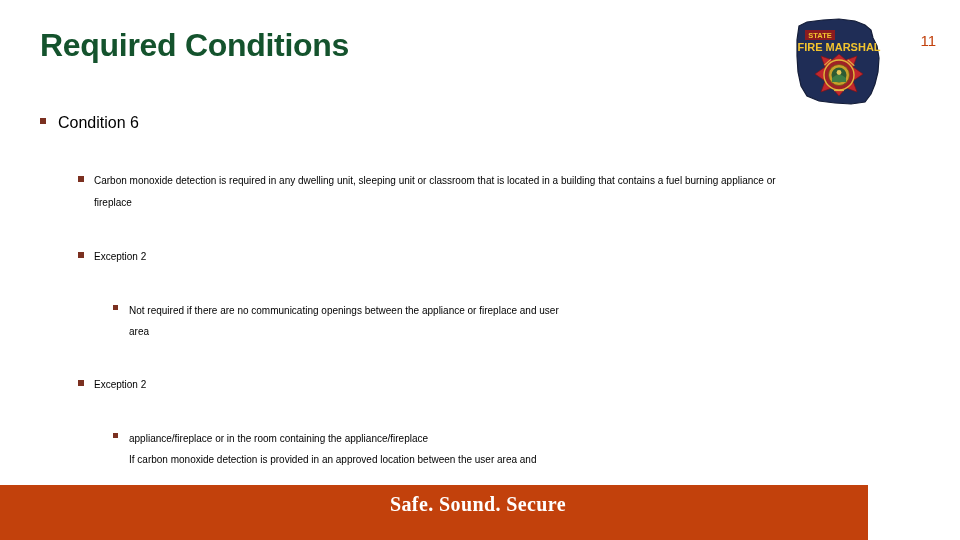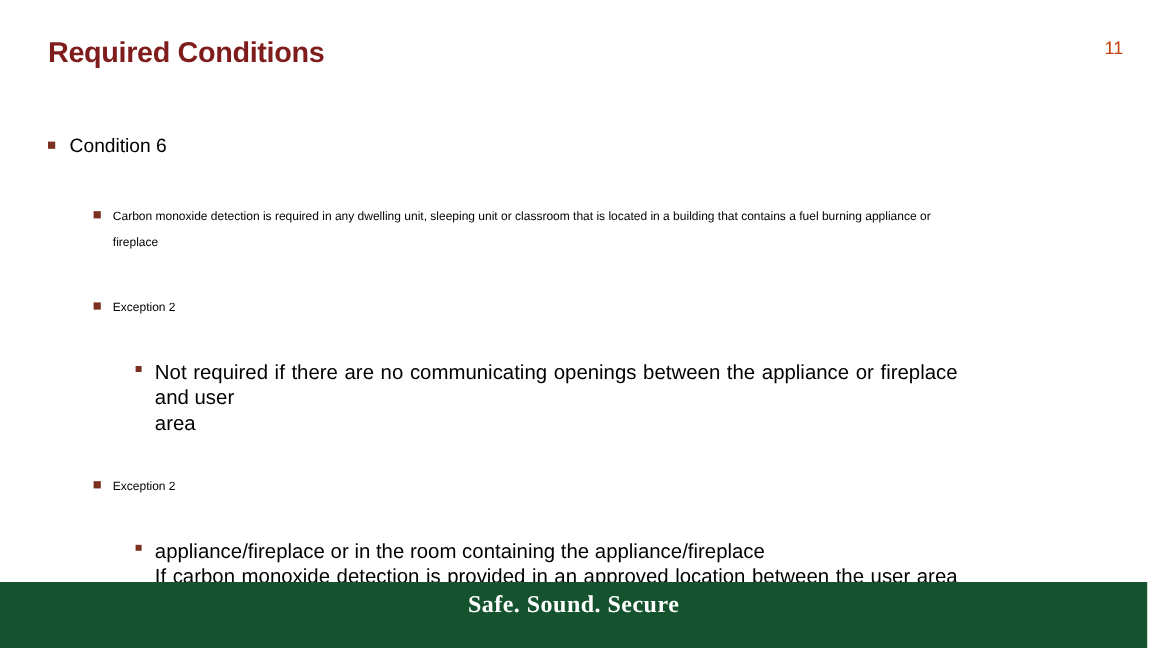--- a/index.html
+++ b/index.html
@@ -21,23 +21,23 @@
     height: 540px;
     background: #ffffff;
   }
 
   
   #slide-title {
     position: absolute;
     left: 40px;
     top: 28px;
     width: 700px;
-    font-size: 24px;
+    font-size: 32px;
     font-weight: bold;
-    color: #7f1d1d;
+    color: #14532d;
     letter-spacing: -0.3px;
     line-height: 34px;
     white-space: nowrap;
   }
 
   
   #page-number {
     position: absolute;
     right: 24px;
     top: 32px;
@@ -107,38 +107,38 @@
     line-height: 22px;
   }
 
   
   .lvl3 { margin-left: 113px; }
   .lvl3 .bullet-mark { left: 0px; top: 5px; }
   .lvl3 .bullet-mark i { width: 5px; height: 5px; }
   .lvl3 .bullet-text {
     margin-left: 16px;
     width: 669px;
-    font-size: 17px;
+    font-size: 10px;
     line-height: 21px;
     text-align: justify;
   }
   .lvl3 .bullet-text > span { display: block; }
   .gap-a       { height: 36px; }
   .gap-b       { height: 32px; }
   .gap-c       { height: 32px; }
   .gap-d       { height: 32px; }
 
   
   #footer-bar {
     position: absolute;
     left: 0;
     top: 485px;
-    width: 956px;
+    width: 868px;
     height: 55px;
-    background: #14532d;
+    background: #c2410c;
   }
   #footer-tagline {
     position: absolute;
     left: 0;
     top: 8px;
     width: 956px;
     text-align: center;
     color: #ffffff;
     font-family: "Liberation Serif", serif;
     font-weight: bold;
@@ -148,20 +148,52 @@
 </style>
 </head>
 <body>
 
 <div id="slide">
 
   <div id="slide-title">Required Conditions</div>
 
   <div id="page-number">11</div>
 
+  <div id="logo-badge">
+    <svg viewBox="0 0 92 90" xmlns="http://www.w3.org/2000/svg">
+
+      <path d="M6 10 L14 6 L30 4 L46 3 L62 5 L72 9 L78 14 L80 22 L84 30 L86 42
+               L85 56 L82 68 L78 78 L72 86 L58 88 L42 87 L26 85 L14 80 L8 70
+               L5 56 L4 40 L4 24 Z" fill="#1F2D56" stroke="#141d38" stroke-width="1.2"></path>
+
+      <rect x="12" y="14" width="30" height="10" fill="#8B1B1F"></rect>
+      <text x="27" y="22" font-family="Liberation Sans, sans-serif" font-size="7.5" font-weight="bold" fill="#F2C42E" text-anchor="middle">STATE</text>
+
+      <text x="46" y="35" font-family="Liberation Sans, sans-serif" font-size="11" font-weight="bold" fill="#F2C42E" text-anchor="middle">FIRE MARSHAL</text>
+
+      <g fill="#C1272D" stroke="#7d1418" stroke-width="0.7">
+        <path d="M46 38
+                 L53 44 L64 40 L60 51 L70 58 L60 65 L64 76 L53 72 L46 80
+                 L39 72 L28 76 L32 65 L22 58 L32 51 L28 40 L39 44 Z"></path>
+      </g>
+
+      <circle cx="46" cy="59" r="15" fill="#9e2126" stroke="#E0B83C" stroke-width="1.4"></circle>
+      <circle cx="46" cy="59" r="10.5" fill="#C8A02A" stroke="#6d5514" stroke-width="0.8"></circle>
+
+      <circle cx="46" cy="59" r="7.5" fill="#2E5B33"></circle>
+      <path d="M39 62 q7 -7 14 0 l0 4 l-14 0 Z" fill="#3E7D44"></path>
+      <circle cx="46" cy="56.5" r="2.4" fill="#E4C85C"></circle>
+
+      <g fill="#E8C64A" opacity="0.85">
+        <rect x="30" y="46" width="9" height="1.1" transform="rotate(-42 34 46)"></rect>
+        <rect x="54" y="46" width="9" height="1.1" transform="rotate(42 58 46)"></rect>
+        <rect x="41" y="74" width="10" height="1.1"></rect>
+      </g>
+    </svg>
+  </div>
 
   <div id="body-content">
 
     <div class="bullet-row lvl1">
       <span class="bullet-mark">
           <i></i>
         </span>
       <span class="bullet-text">Condition 6</span>
     </div>
 

